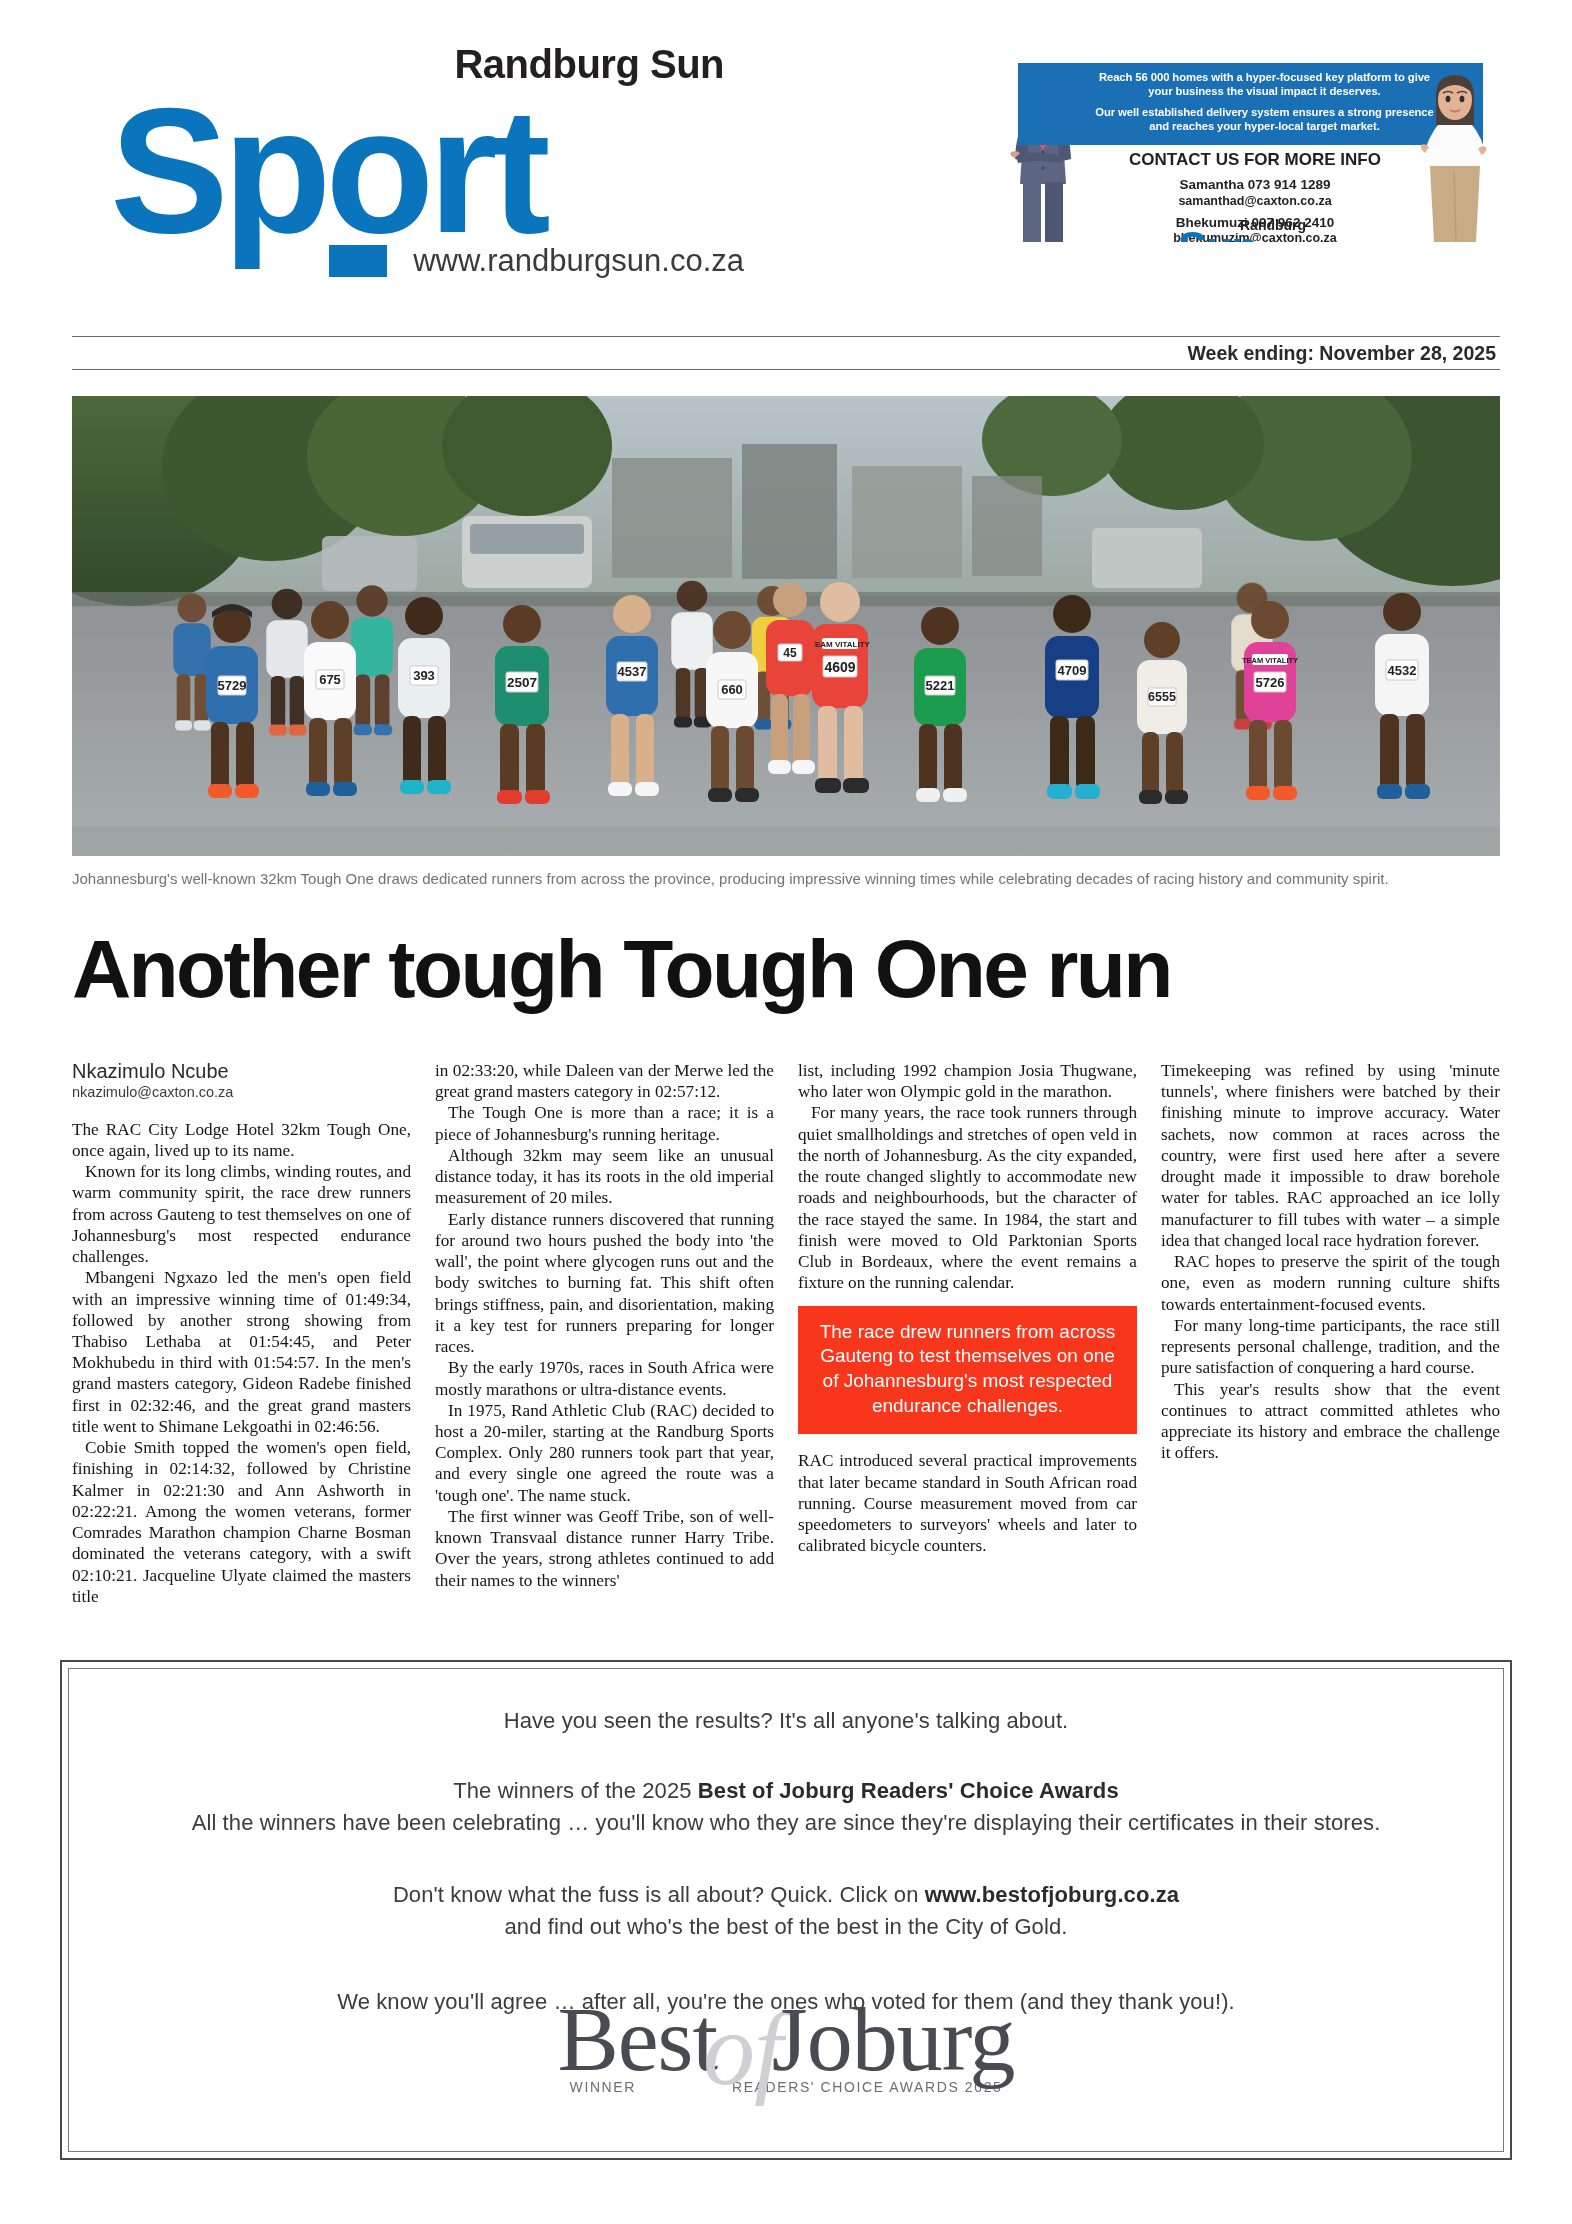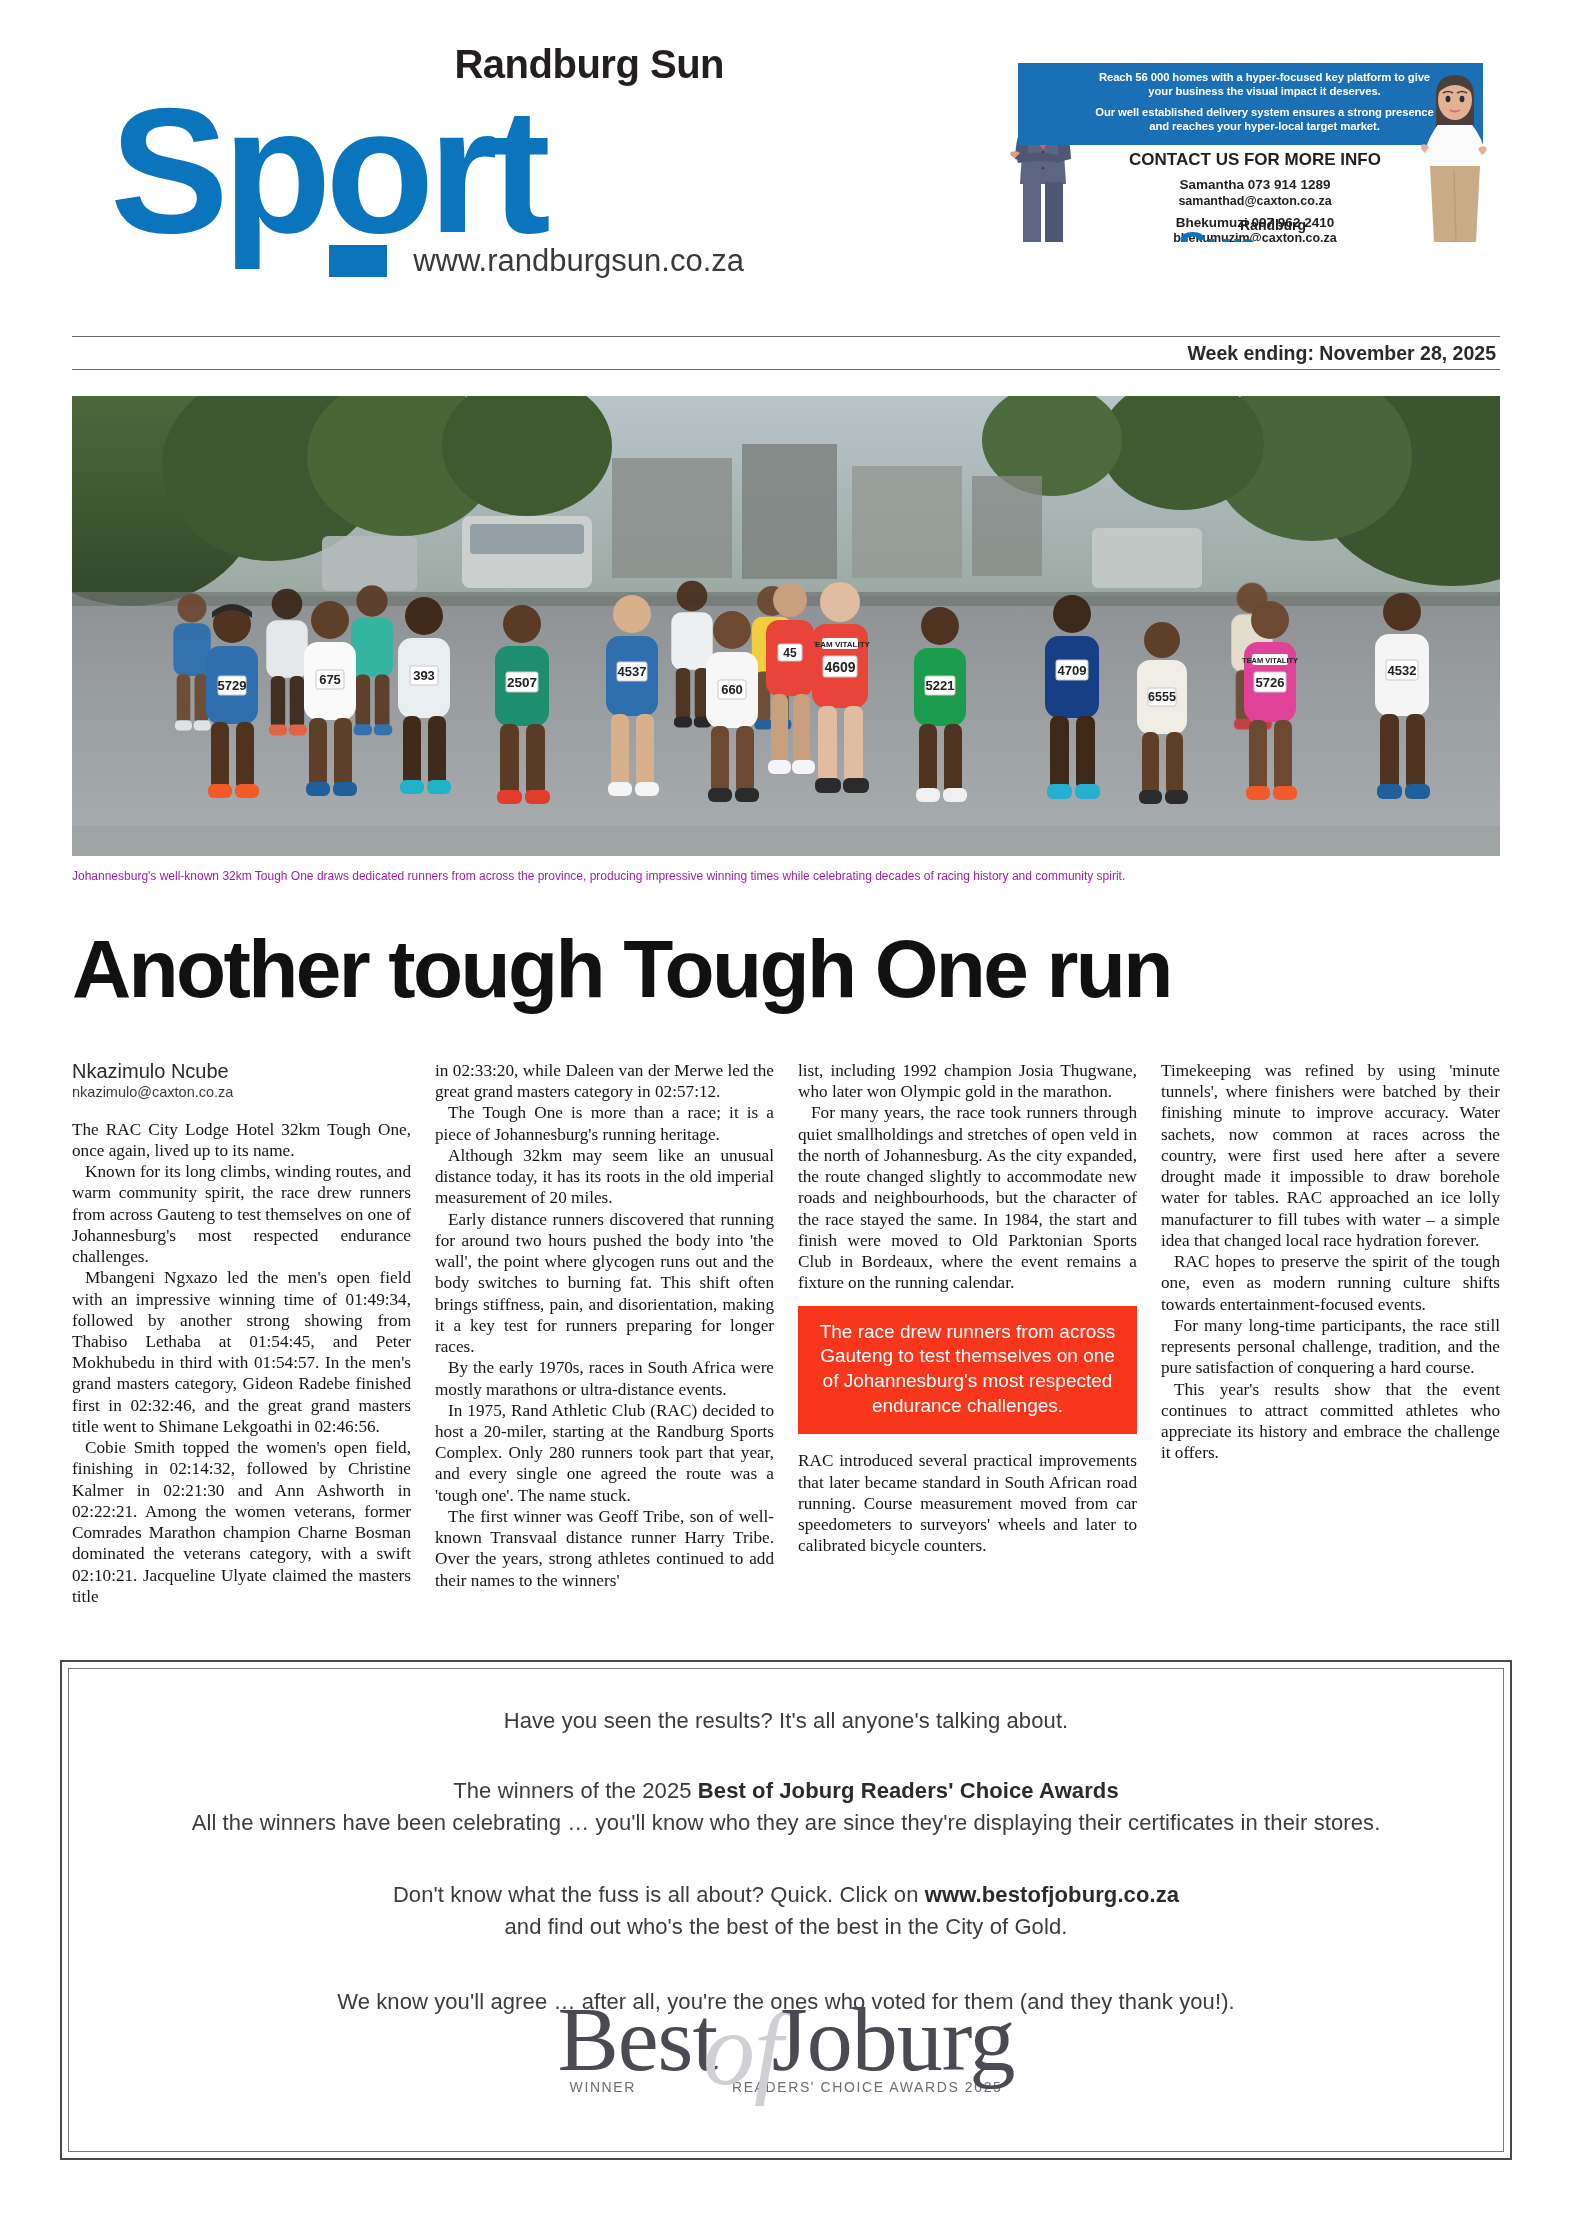--- a/index.html
+++ b/index.html
@@ -199,23 +199,23 @@
     height: 460px;
     overflow: hidden;
     background: #5a5f52;
   }
   .photo-canvas { position: absolute; inset: 0; }
   .caption {
     position: absolute;
     left: 72px;
     top: 868px;
     width: 1400px;
-    font-size: 12px;
+    font-size: 15px;
     line-height: 1.42;
-    color: #a21caf;
+    color: #737373;
     font-family: "Liberation Sans", sans-serif;
   }
 
   
   .headline {
     position: absolute;
     left: 72px;
     top: 928px;
     width: 1428px;
     font-family: "Liberation Sans", sans-serif;

